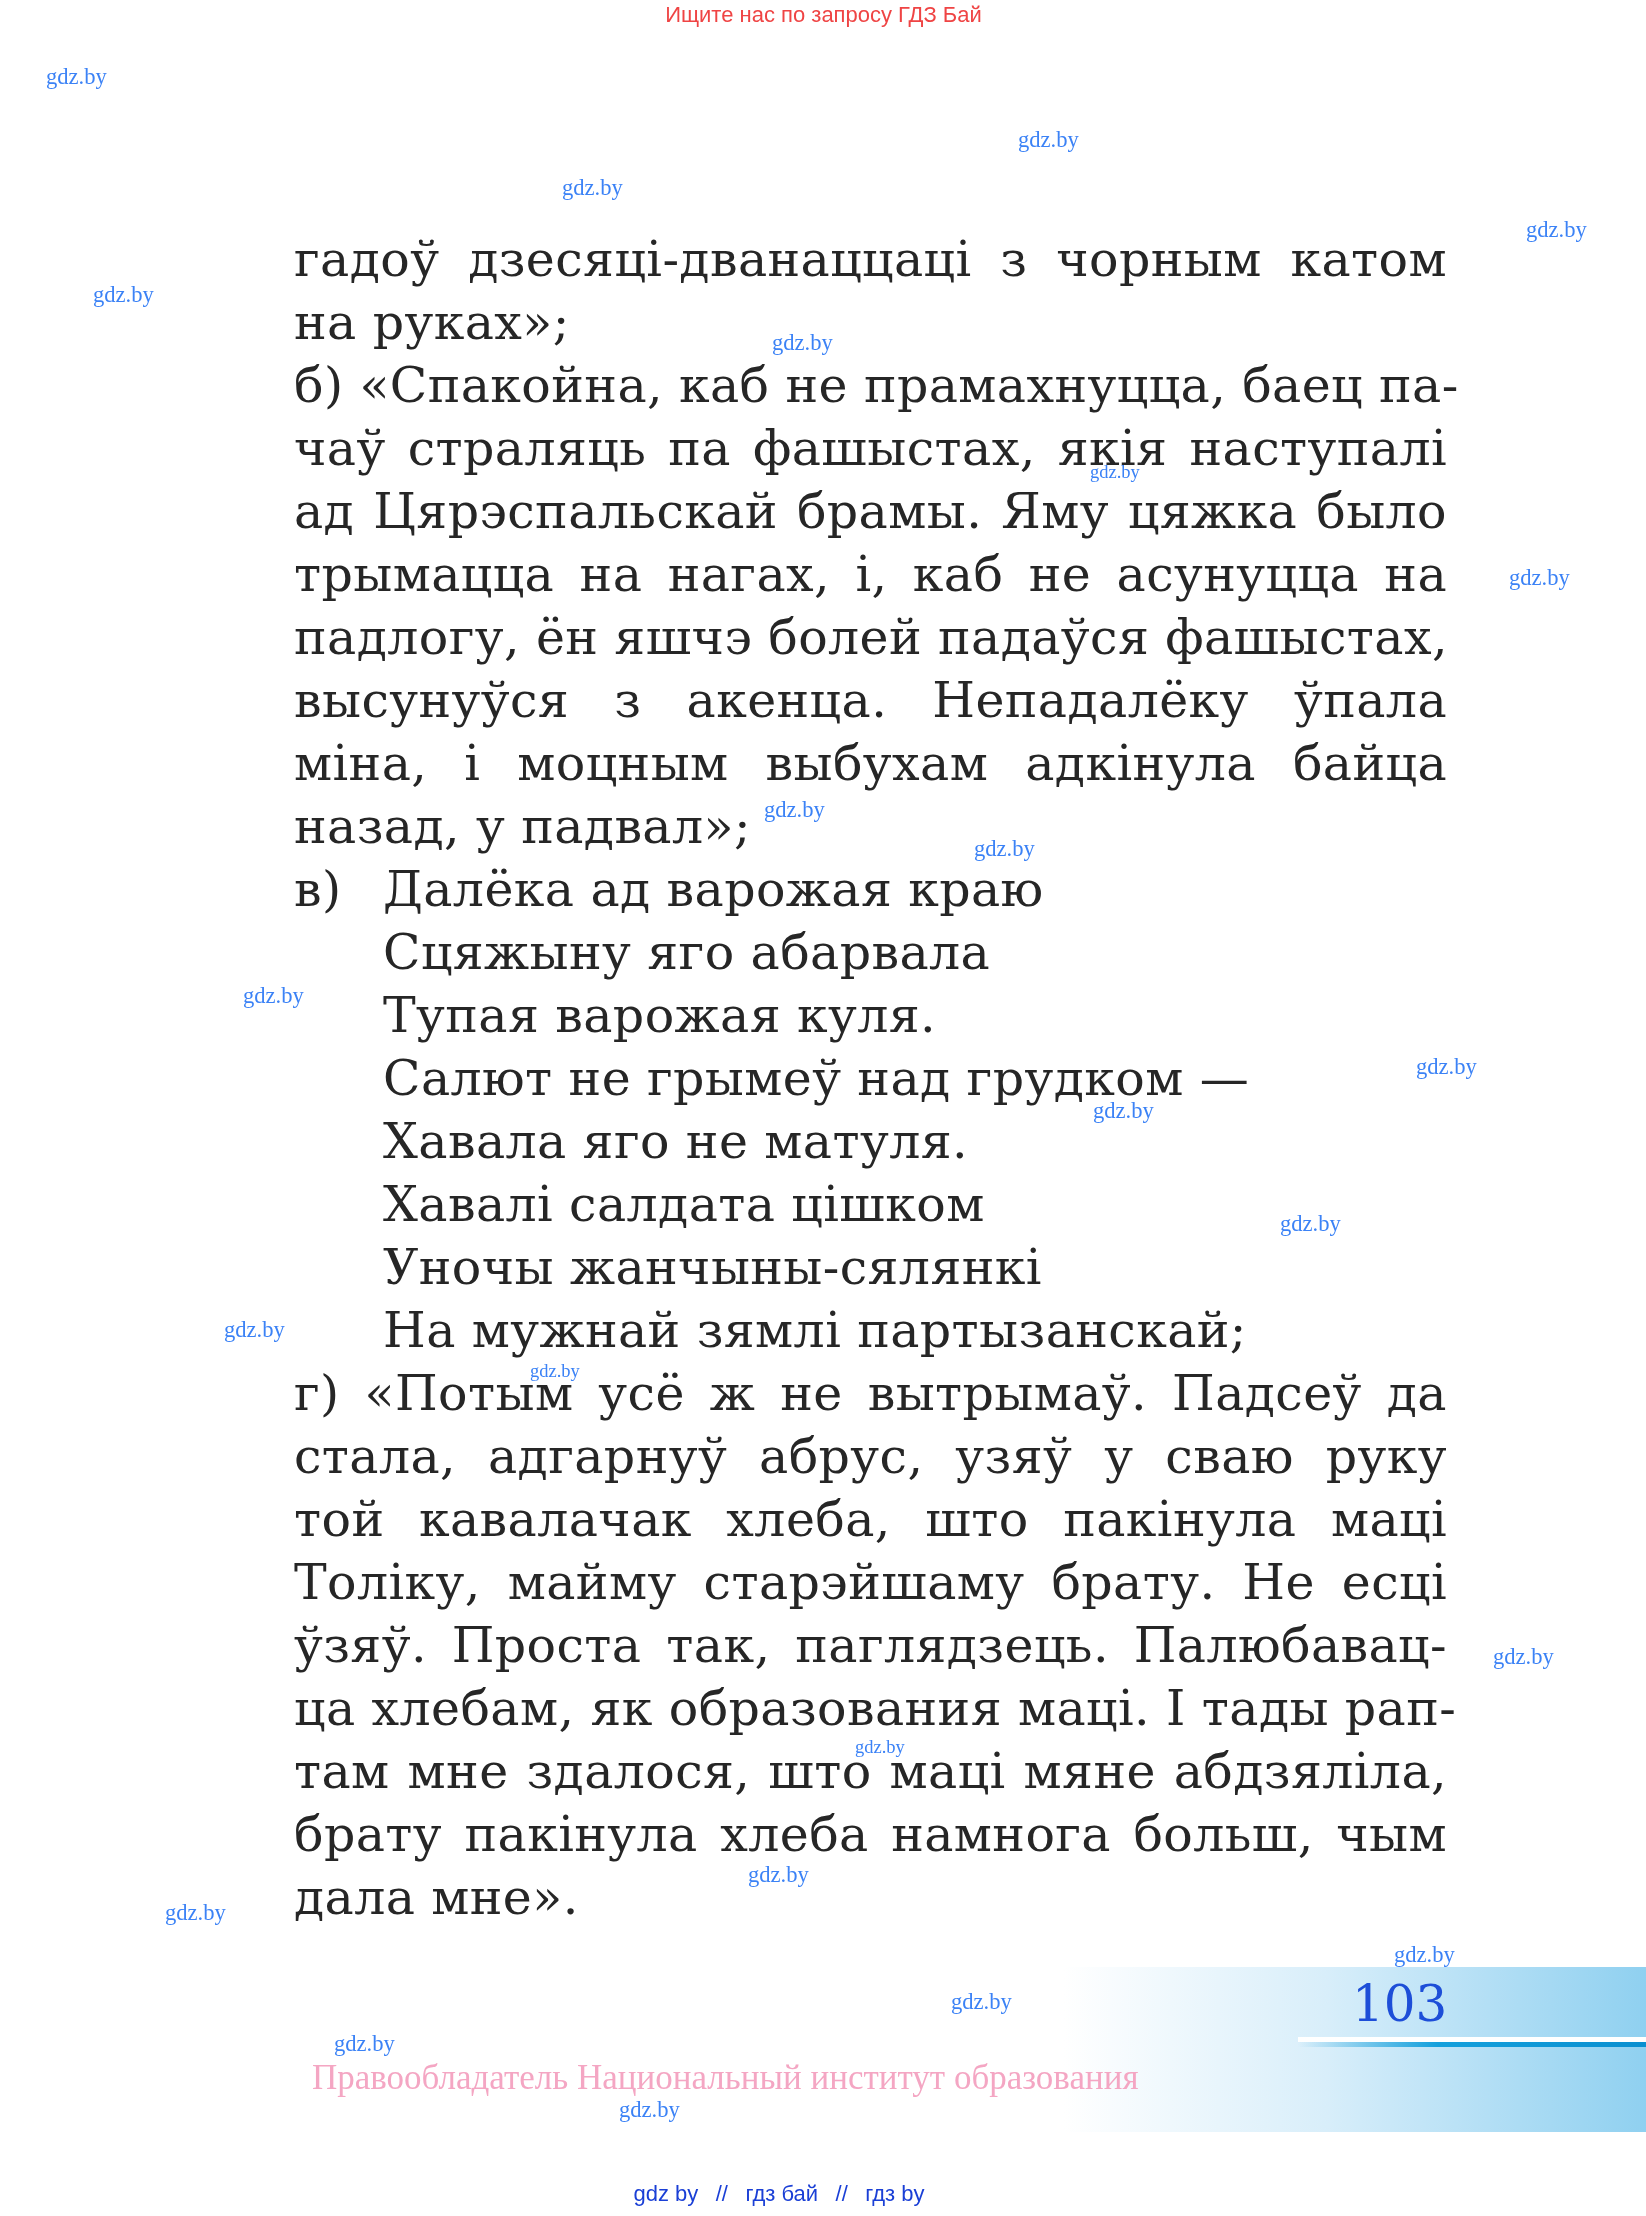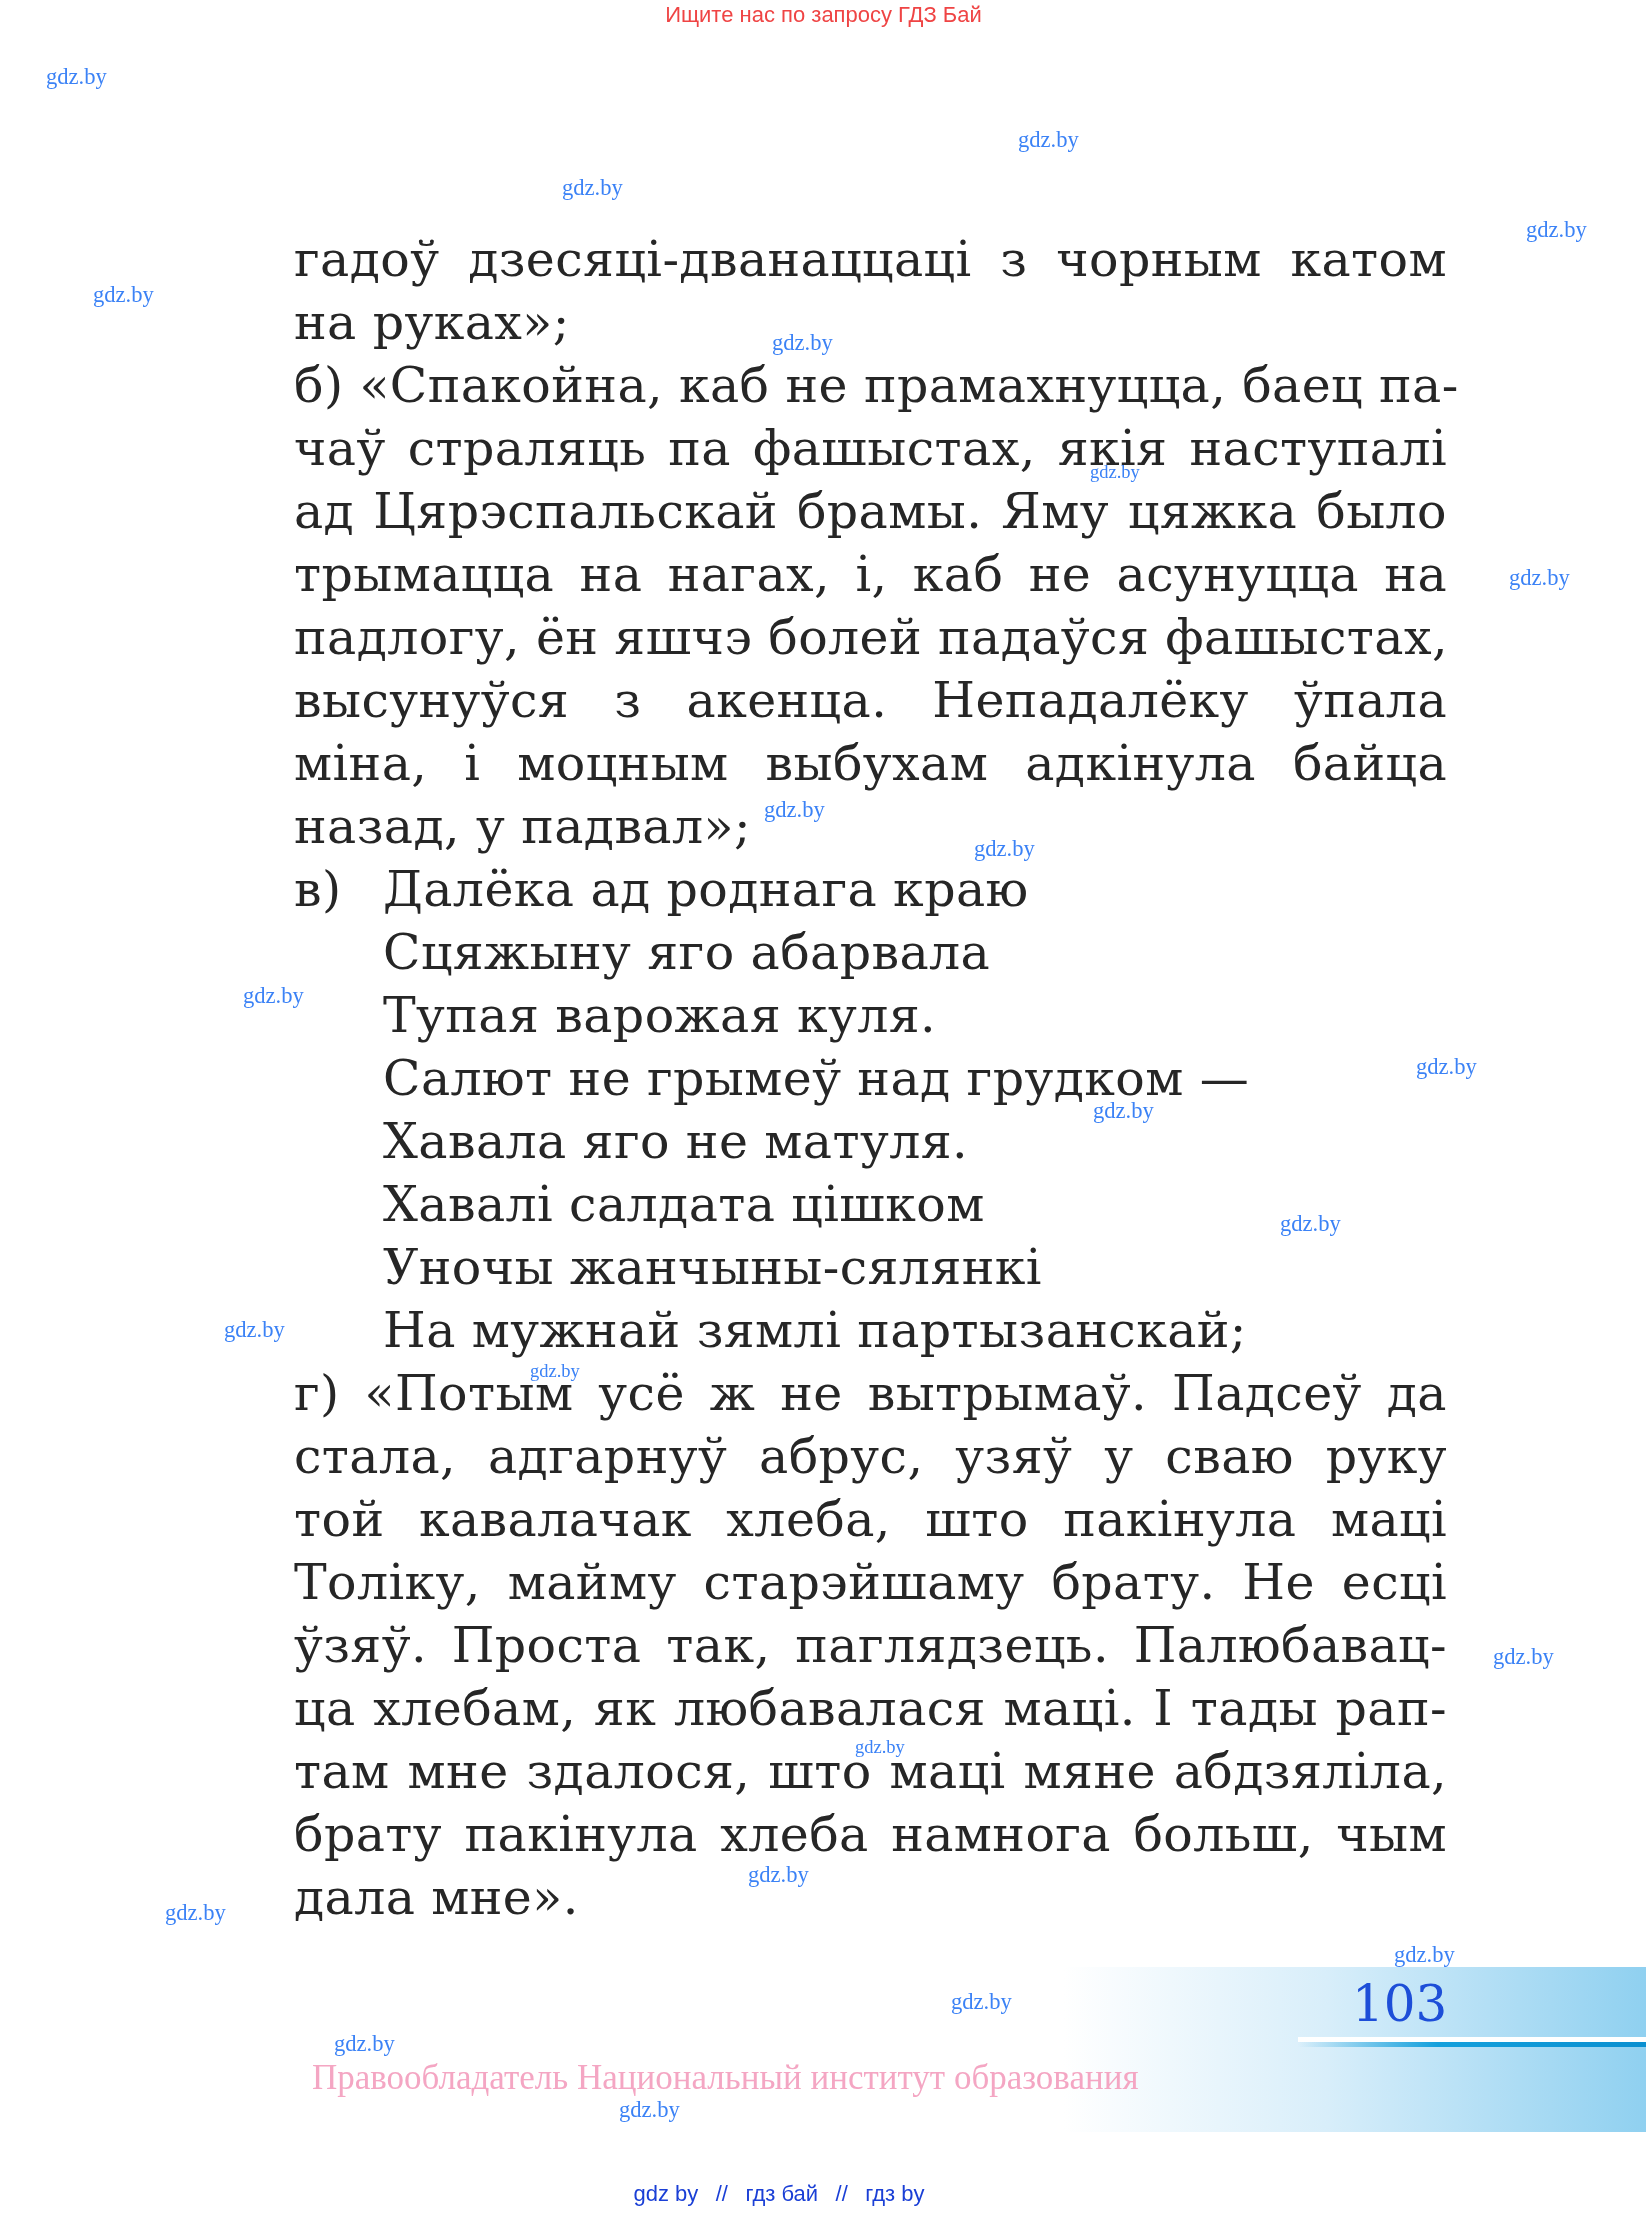--- a/index.html
+++ b/index.html
@@ -91,21 +91,21 @@
   <span class="line just">чаў страляць па фашыстах, якія наступалі</span>
   <span class="line just">ад Цярэспальскай брамы. Яму цяжка было</span>
   <span class="line just">трымацца на нагах, і, каб не асунуцца на</span>
   <span class="line just">падлогу, ён яшчэ болей падаўся фашыстах,</span>
   <span class="line just">высунуўся з акенца. Непадалёку ўпала</span>
   <span class="line just">міна, і моцным выбухам адкінула байца</span>
   <span class="line">назад, у падвал»;</span>
 
   <div class="poem-row">
     <span class="poem-label">в)</span>
-    <span class="poem-line">Далёка ад роднага краю</span>
+    <span class="poem-line">Далёка ад варожая краю</span>
   </div>
   <div class="poem-row">
     <span class="poem-label"></span>
       <span class="poem-line">Сцяжыну яго абарвала</span>
   </div>
   <div class="poem-row">
     <span class="poem-label"></span>
       <span class="poem-line">Тупая варожая куля.</span>
   </div>
   <div class="poem-row">
@@ -127,21 +127,21 @@
   <div class="poem-row">
     <span class="poem-label"></span>
       <span class="poem-line">На мужнай зямлі партызанскай;</span>
   </div>
 
   <span class="line just">г) «Потым усё ж не вытрымаў. Падсеў да</span>
   <span class="line just">стала, адгарнуў абрус, узяў у сваю руку</span>
   <span class="line just">той кавалачак хлеба, што пакінула маці</span>
   <span class="line just">Толіку, майму старэйшаму брату. Не есці</span>
   <span class="line just">ўзяў. Проста так, паглядзець. Палюбавац-</span>
-  <span class="line just">ца хлебам, як любавалася маці. І тады рап-</span>
+  <span class="line just">ца хлебам, як образования маці. І тады рап-</span>
   <span class="line just">там мне здалося, што маці мяне абдзяліла,</span>
   <span class="line just">брату пакінула хлеба намнога больш, чым</span>
   <span class="line">дала мне».</span>
 </div>
 
 <div class="page-band"></div>
 <div class="page-number">103</div>
 <div class="page-rule-white"></div>
 <div class="page-rule-blue"></div>
 

